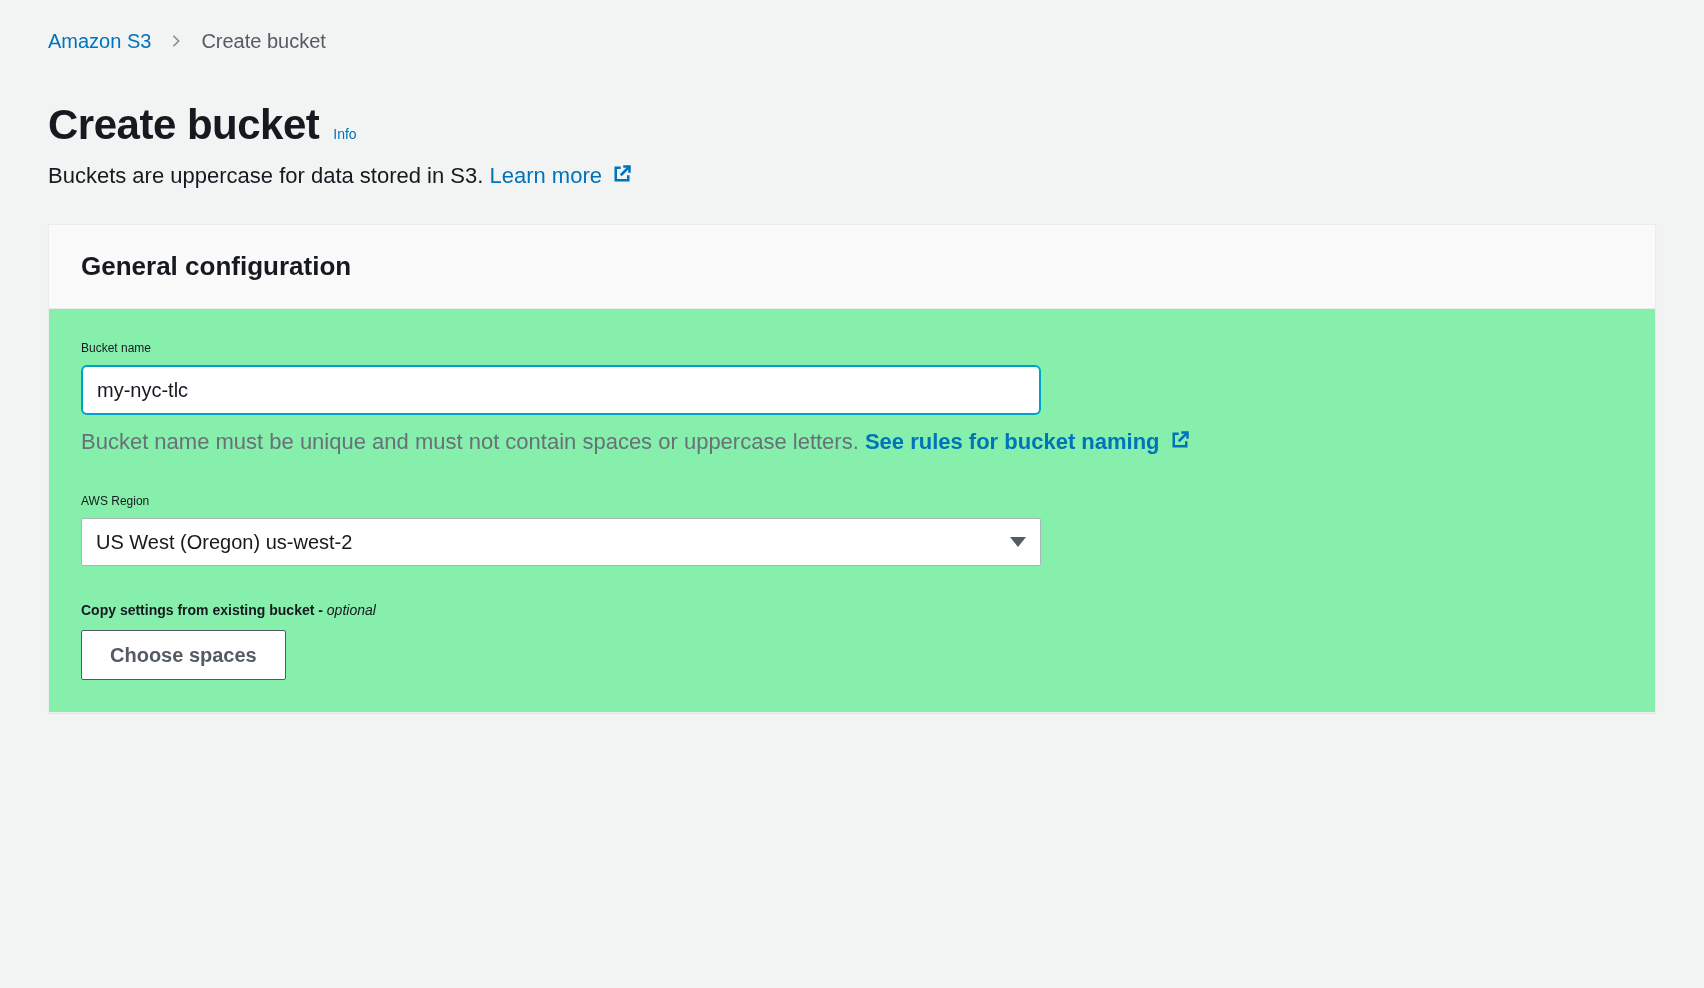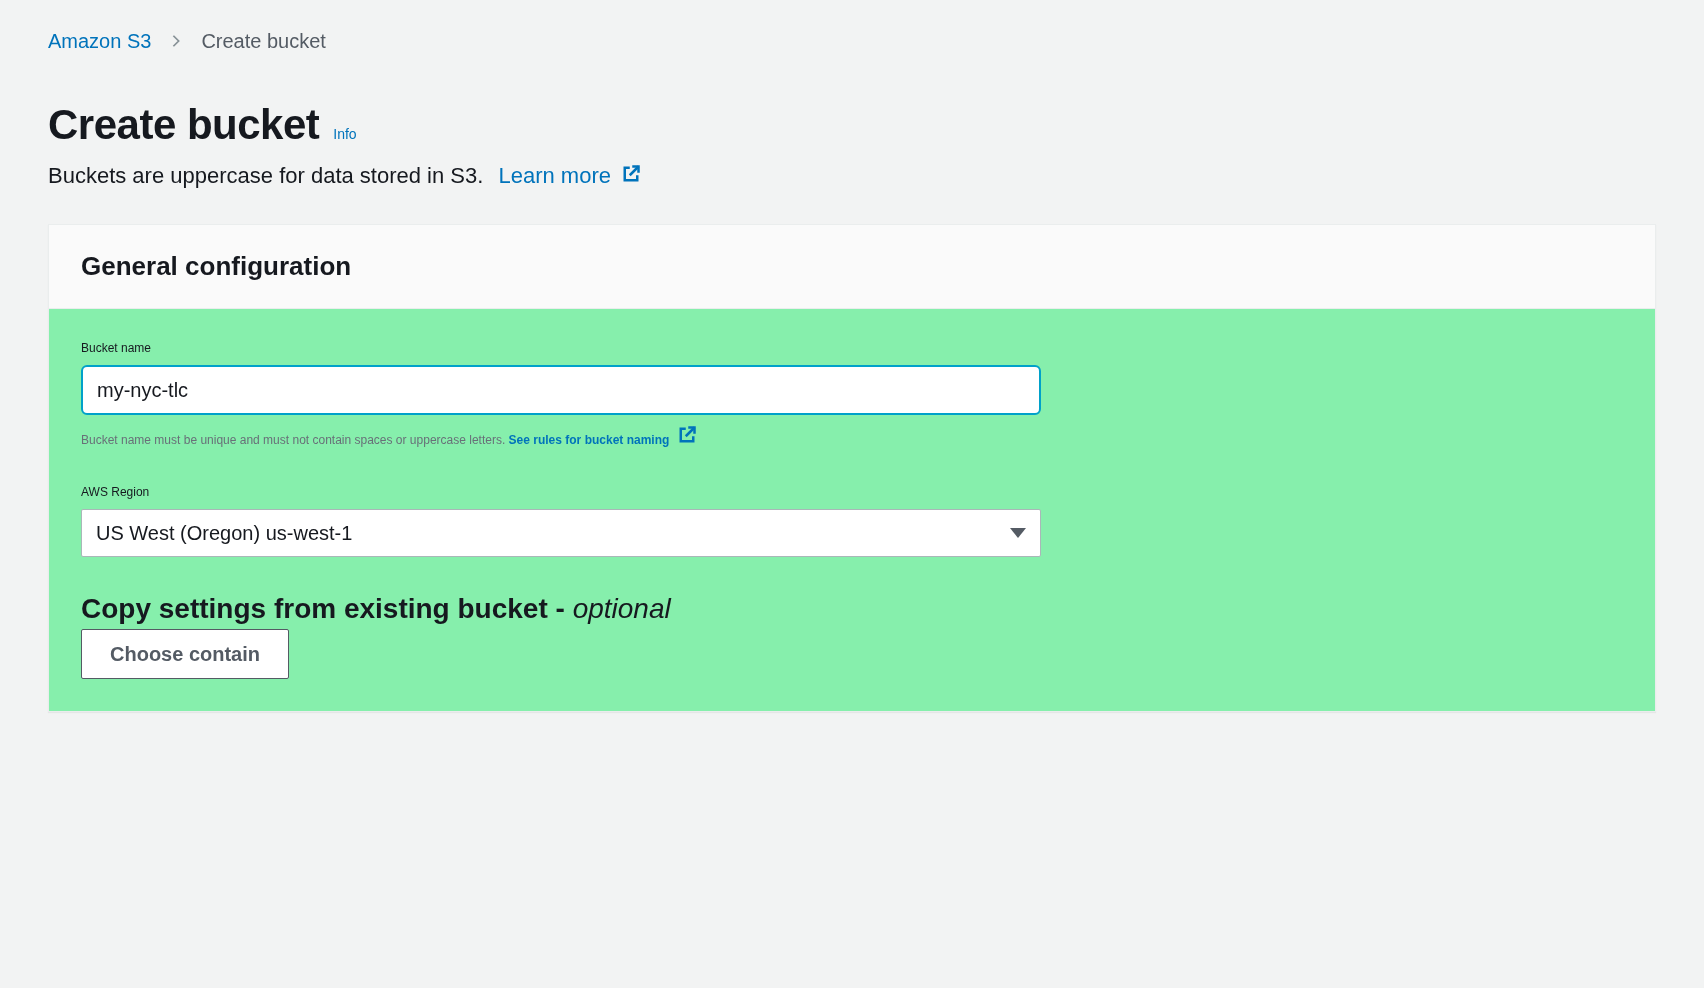--- a/index.html
+++ b/index.html
@@ -59,21 +59,20 @@
       text-decoration: none;
     }
     .page-subtitle {
       font-size: 22px;
       color: #16191f;
       line-height: 1.5;
     }
     .learn-more-link {
       color: #0073bb;
       text-decoration: none;
-      margin-left: 9px;
     }
     .external-icon {
       display: inline-block;
       width: 18px;
       height: 18px;
       vertical-align: -1px;
       margin-left: 4px;
     }
     .panel {
       background: #86efac;
@@ -112,21 +111,21 @@
       border: 2px solid #00a1c9;
       padding: 0 14px;
       font-size: 20px;
       color: #16191f;
       font-family: inherit;
       outline: none;
       border-radius: 6px;
     }
     .form-hint {
       margin-top: 10px;
-      font-size: 12px;
+      font-size: 22px;
       color: #687078;
       line-height: 1.5;
     }
     .rules-link {
       color: #0073bb;
       font-weight: 700;
       text-decoration: none;
     }
     .form-select {
       width: 960px;
@@ -143,24 +142,24 @@
       cursor: pointer;
     }
     .select-caret {
       width: 0;
       height: 0;
       border-left: 8px solid transparent;
       border-right: 8px solid transparent;
       border-top: 10px solid #545b64;
     }
     .copy-label {
-      font-size: 28px;
-      color: #16191f;
-      font-weight: 700;
-      margin-bottom: 4px;
+      font-size: 14px;
+      color: #16191f;
+      font-weight: 700;
+      margin-bottom: 12px;
     }
     .copy-label-optional {
       font-style: italic;
       font-weight: 400;
     }
     .copy-hint {
       font-size: 18px;
       color: #687078;
       margin-bottom: 14px;
     }
@@ -231,27 +230,27 @@
                 <path d="M14 2L7 9"></path>
               </svg>
             </span>
           </a>
         </div>
       </div>
 
       <div class="form-group">
         <label class="form-label">AWS Region</label>
         <div class="form-select">
-          <span>US West (Oregon) us-west-1</span>
+          <span>US West (Oregon) us-west-2</span>
           <span class="select-caret"></span>
         </div>
       </div>
 
       <div class="form-group">
         <div class="copy-label">
           <span>Copy settings from existing bucket - </span><span class="copy-label-optional">optional</span>
         </div>
-        <button class="choose-btn">Choose contain</button>
+        <button class="choose-btn">Choose spaces</button>
       </div>
 
     </div>
   </div>
 </div>
 
 </body></html>

